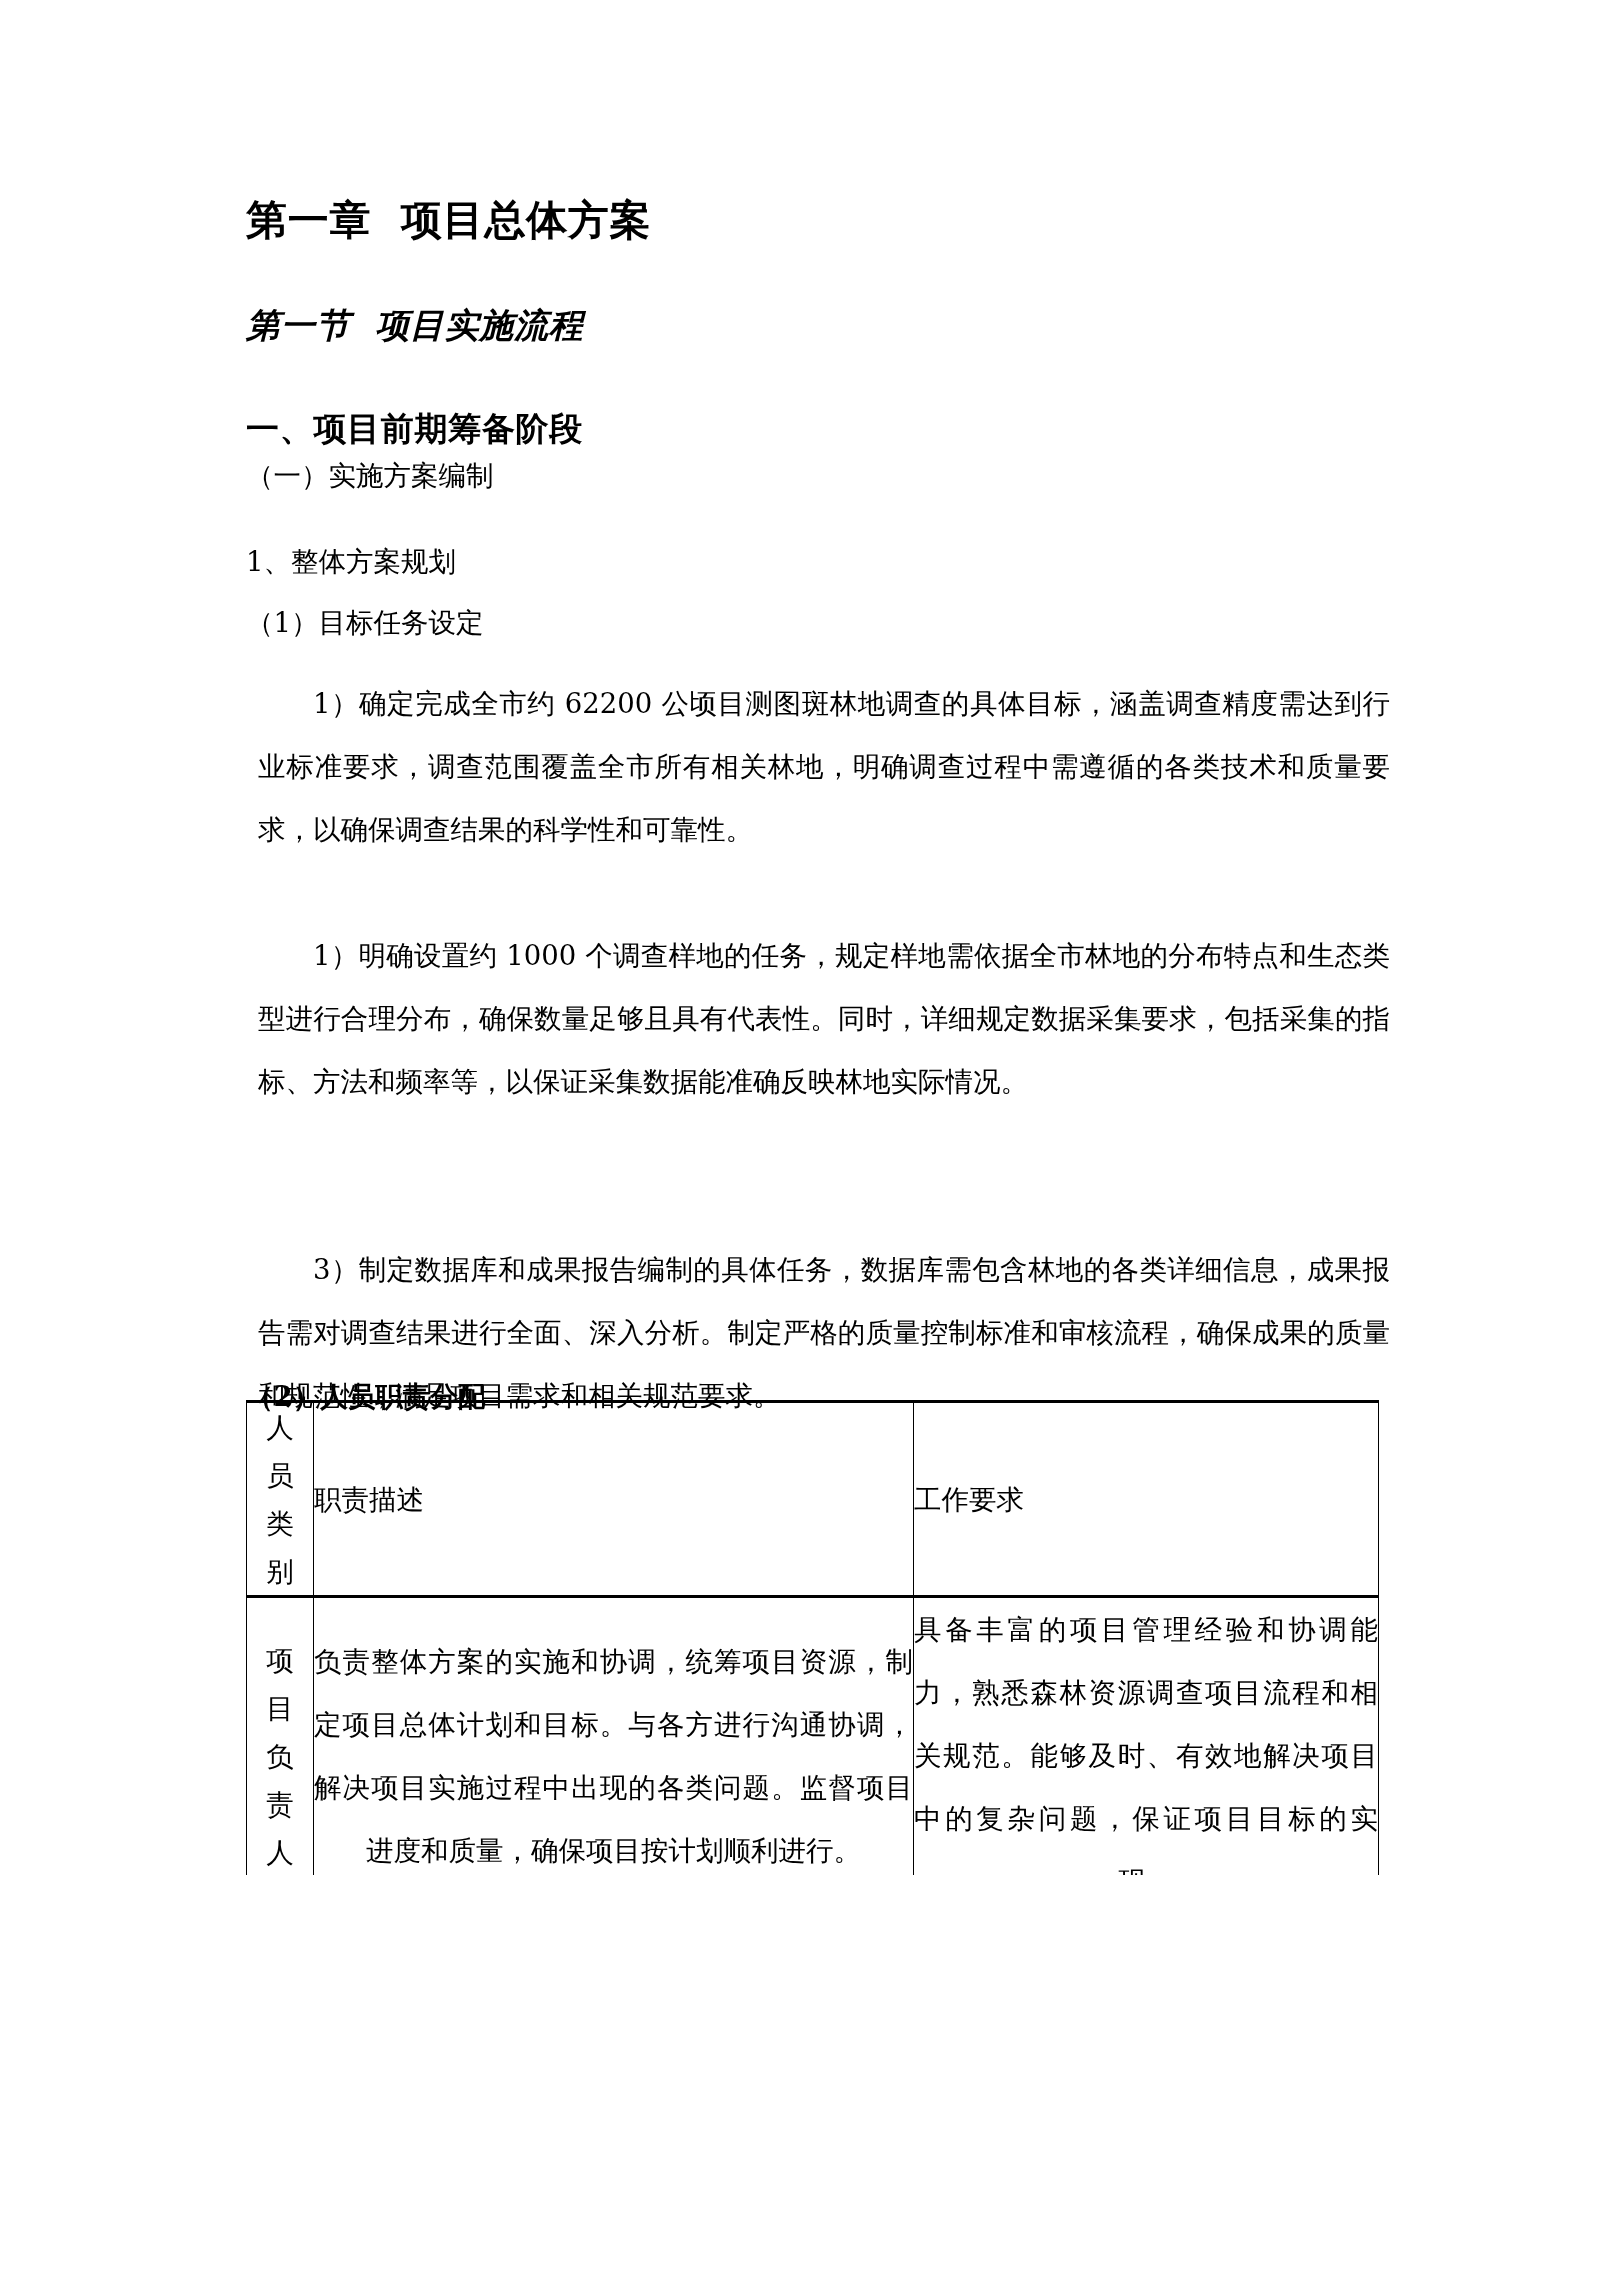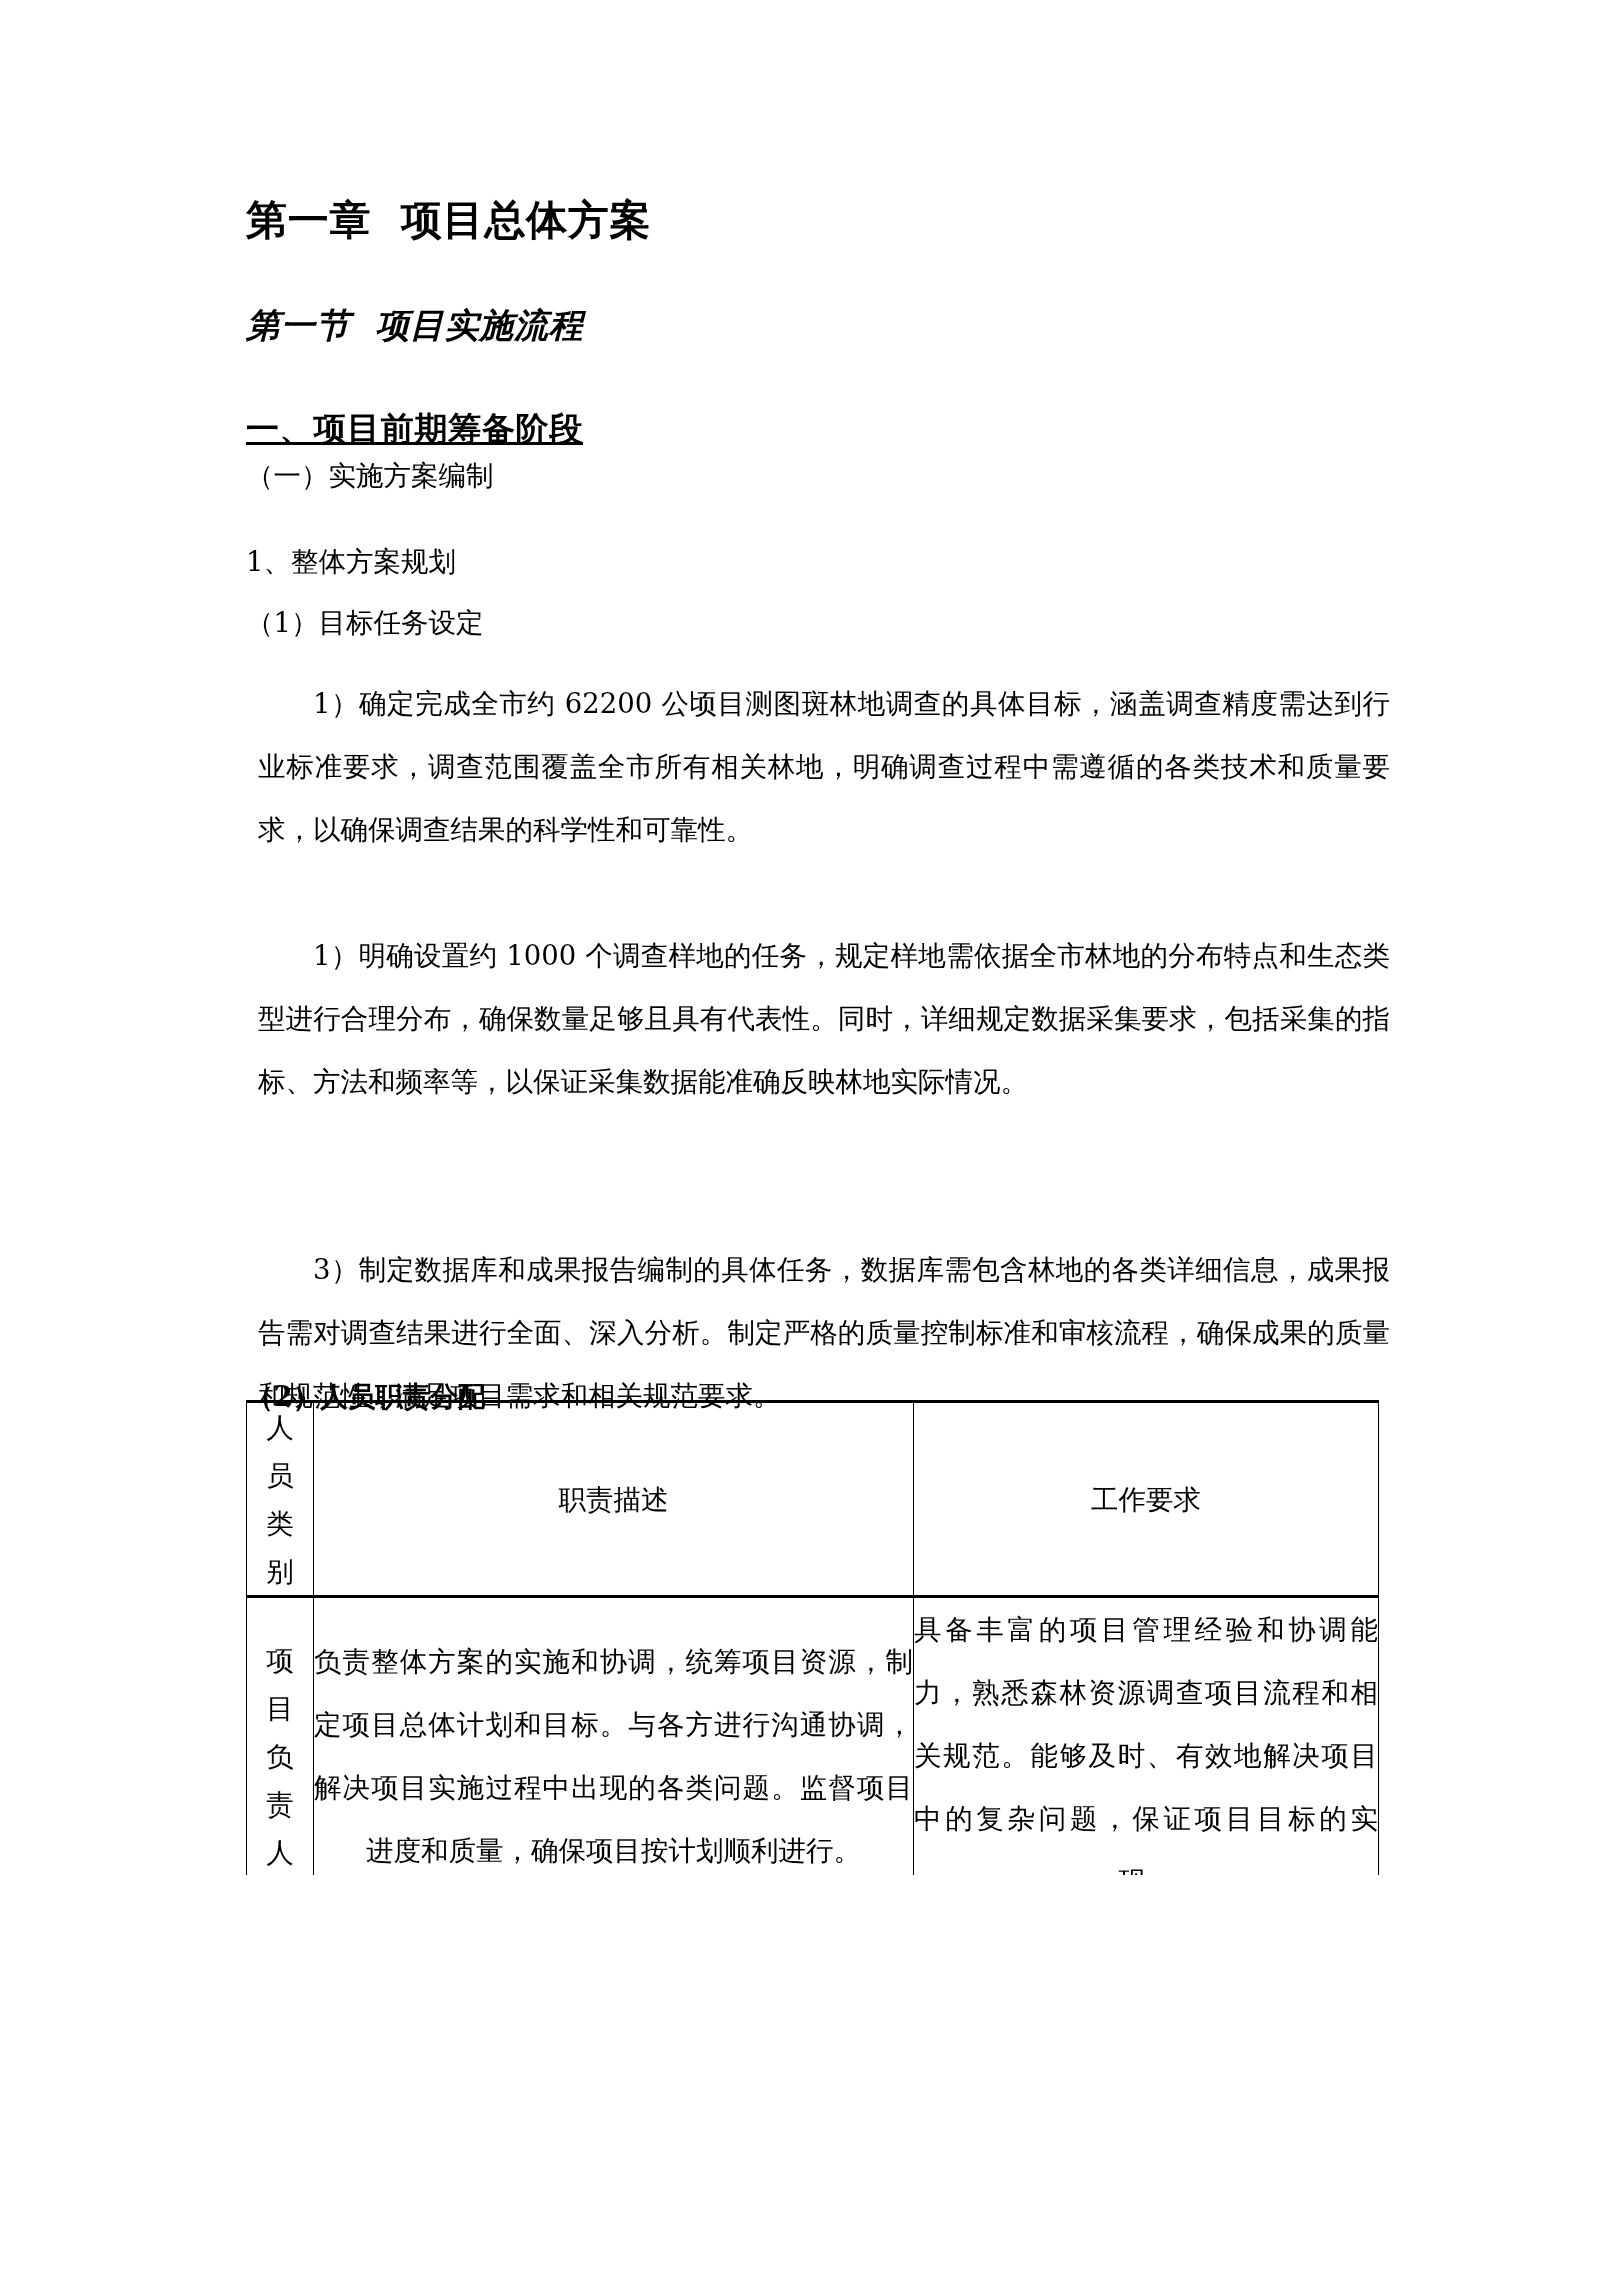--- a/index.html
+++ b/index.html
@@ -55,21 +55,20 @@
   .h3 {
     font-size: 33px;
     font-weight: bold;
     line-height: 1.0;
     letter-spacing: 0.7px;
     margin: 0;
     position: absolute;
     left: 0;
     top: 412px;
     white-space: pre;
-    text-decoration: underline;
   }
 
   
   .sub {
     font-size: 27.5px;
     line-height: 1.0;
     margin: 0;
     position: absolute;
     left: 0;
     white-space: pre;
@@ -127,21 +126,20 @@
   .cat-cell {
     text-align: center;
     padding: 9.2px 0 9.2px 0;
   }
   .cat-cell .vchar {
     display: block;
     line-height: 48px;
     font-size: 27.5px;
   }
   .hdr-cell {
-    text-align: center;
   }
   .body-cell {
     text-align: justify;
     text-align-last: center;
     text-justify: inter-ideograph;
     padding: 6.5px 3.9px 6.5px 3.9px;
     font-size: 27.5px;
     line-height: 63px;
   }
 </style>

